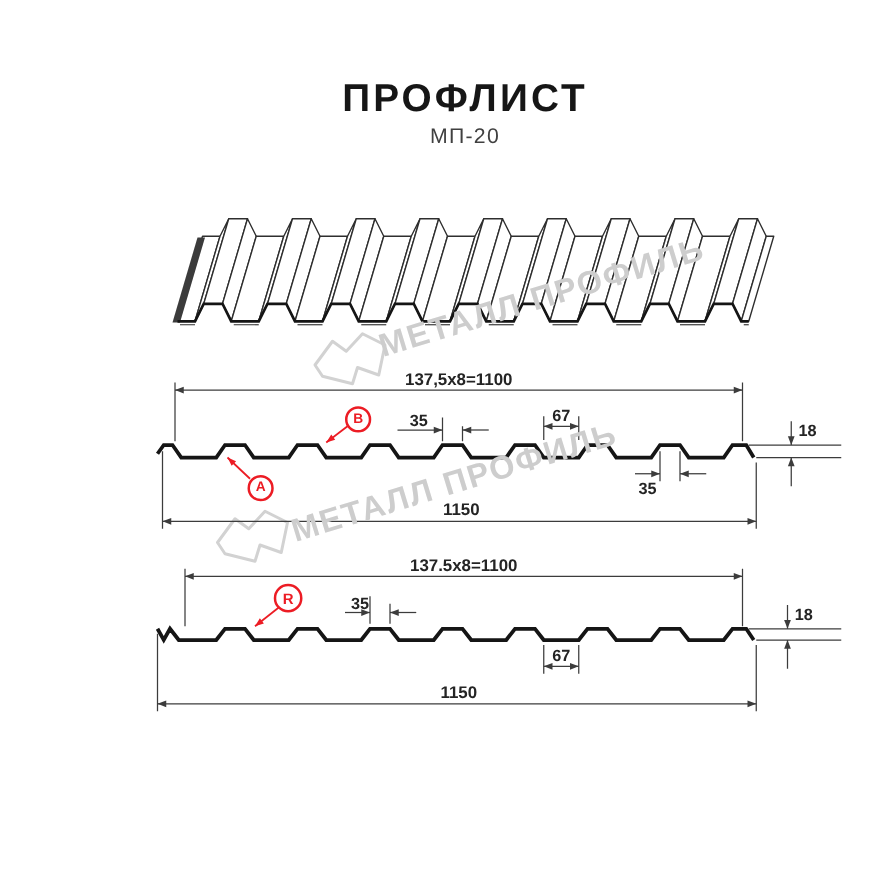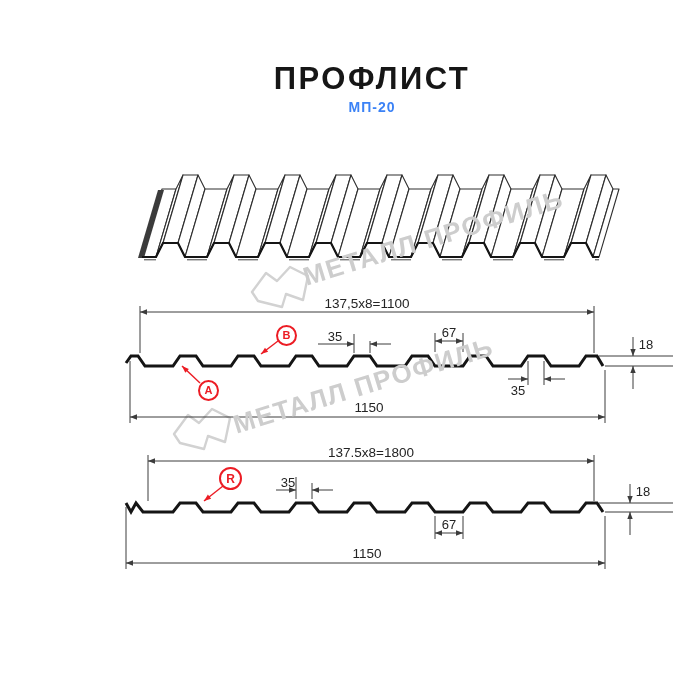--- a/index.html
+++ b/index.html
@@ -2,24 +2,24 @@
 <html><head>
 <meta charset="utf-8">
 <style>
   html,body{margin:0;padding:0;background:#ffffff;}
   .page{position:relative;width:700px;height:700px;background:#fff;overflow:hidden;
         font-family:"Liberation Sans", sans-serif;margin-left:22px;}
   .layer{position:absolute;left:0;top:0;}
   .title{position:absolute;left:350px;top:61px;transform:translateX(-50%);
          font-size:31px;font-weight:800;letter-spacing:2.5px;color:#161616;white-space:nowrap;}
   .subtitle{position:absolute;left:350px;top:99px;transform:translateX(-50%);
-         font-size:14px;font-weight:700;letter-spacing:1px;color:#3b82f6;white-space:nowrap;}
+         font-size:17px;font-weight:400;letter-spacing:1px;color:#404040;white-space:nowrap;}
   .caption{position:absolute;left:350px;top:619px;transform:translateX(-50%);
          font-size:16px;font-weight:600;letter-spacing:0.8px;color:#222;white-space:nowrap;}
-  .dim{position:absolute;transform:translateX(-50%);font-size:13px;color:#242424;white-space:nowrap;}
+  .dim{position:absolute;transform:translateX(-50%);font-size:13px;color:#242424;white-space:nowrap;font-weight:bold;}
   .dim.big{font-size:13.5px;}
   .wmtext{position:absolute;transform-origin:0 50%;transform:rotate(-17deg);
          font-size:26px;font-weight:700;letter-spacing:1.5px;color:#cdcdcd;white-space:nowrap;}
   .callout{position:absolute;width:17px;height:17px;border:2px solid #ec1c24;border-radius:50%;
          color:#ec1c24;font-size:11px;font-weight:700;display:flex;align-items:center;
          justify-content:center;background:transparent;line-height:1;}
   .callout.rr{width:19px;height:19px;font-size:12px;}
 </style>
 </head>
 <body>
@@ -164,20 +164,20 @@
 
   <span class="dim big" style="left:345px;top:296px;">137,5x8=1100</span>
   <span class="dim" style="left:313px;top:329px;">35</span>
   <span class="dim" style="left:427px;top:325px;">67</span>
   <span class="dim" style="left:496px;top:383px;">35</span>
   <span class="dim" style="left:624px;top:337px;">18</span>
   <span class="dim big" style="left:347px;top:400px;">1150</span>
   <span class="callout" style="left:176px;top:380px;">A</span>
   <span class="callout" style="left:254px;top:325px;">B</span>
 
-  <span class="dim big" style="left:349px;top:445px;">137.5x8=1800</span>
+  <span class="dim big" style="left:349px;top:445px;">137.5x8=1100</span>
   <span class="dim" style="left:266px;top:475px;">35</span>
   <span class="dim" style="left:427px;top:517px;">67</span>
   <span class="dim" style="left:621px;top:484px;">18</span>
   <span class="dim big" style="left:345px;top:546px;">1150</span>
   <span class="callout rr" style="left:197px;top:467px;">R</span>
 
 </div>
 
 </body></html>

